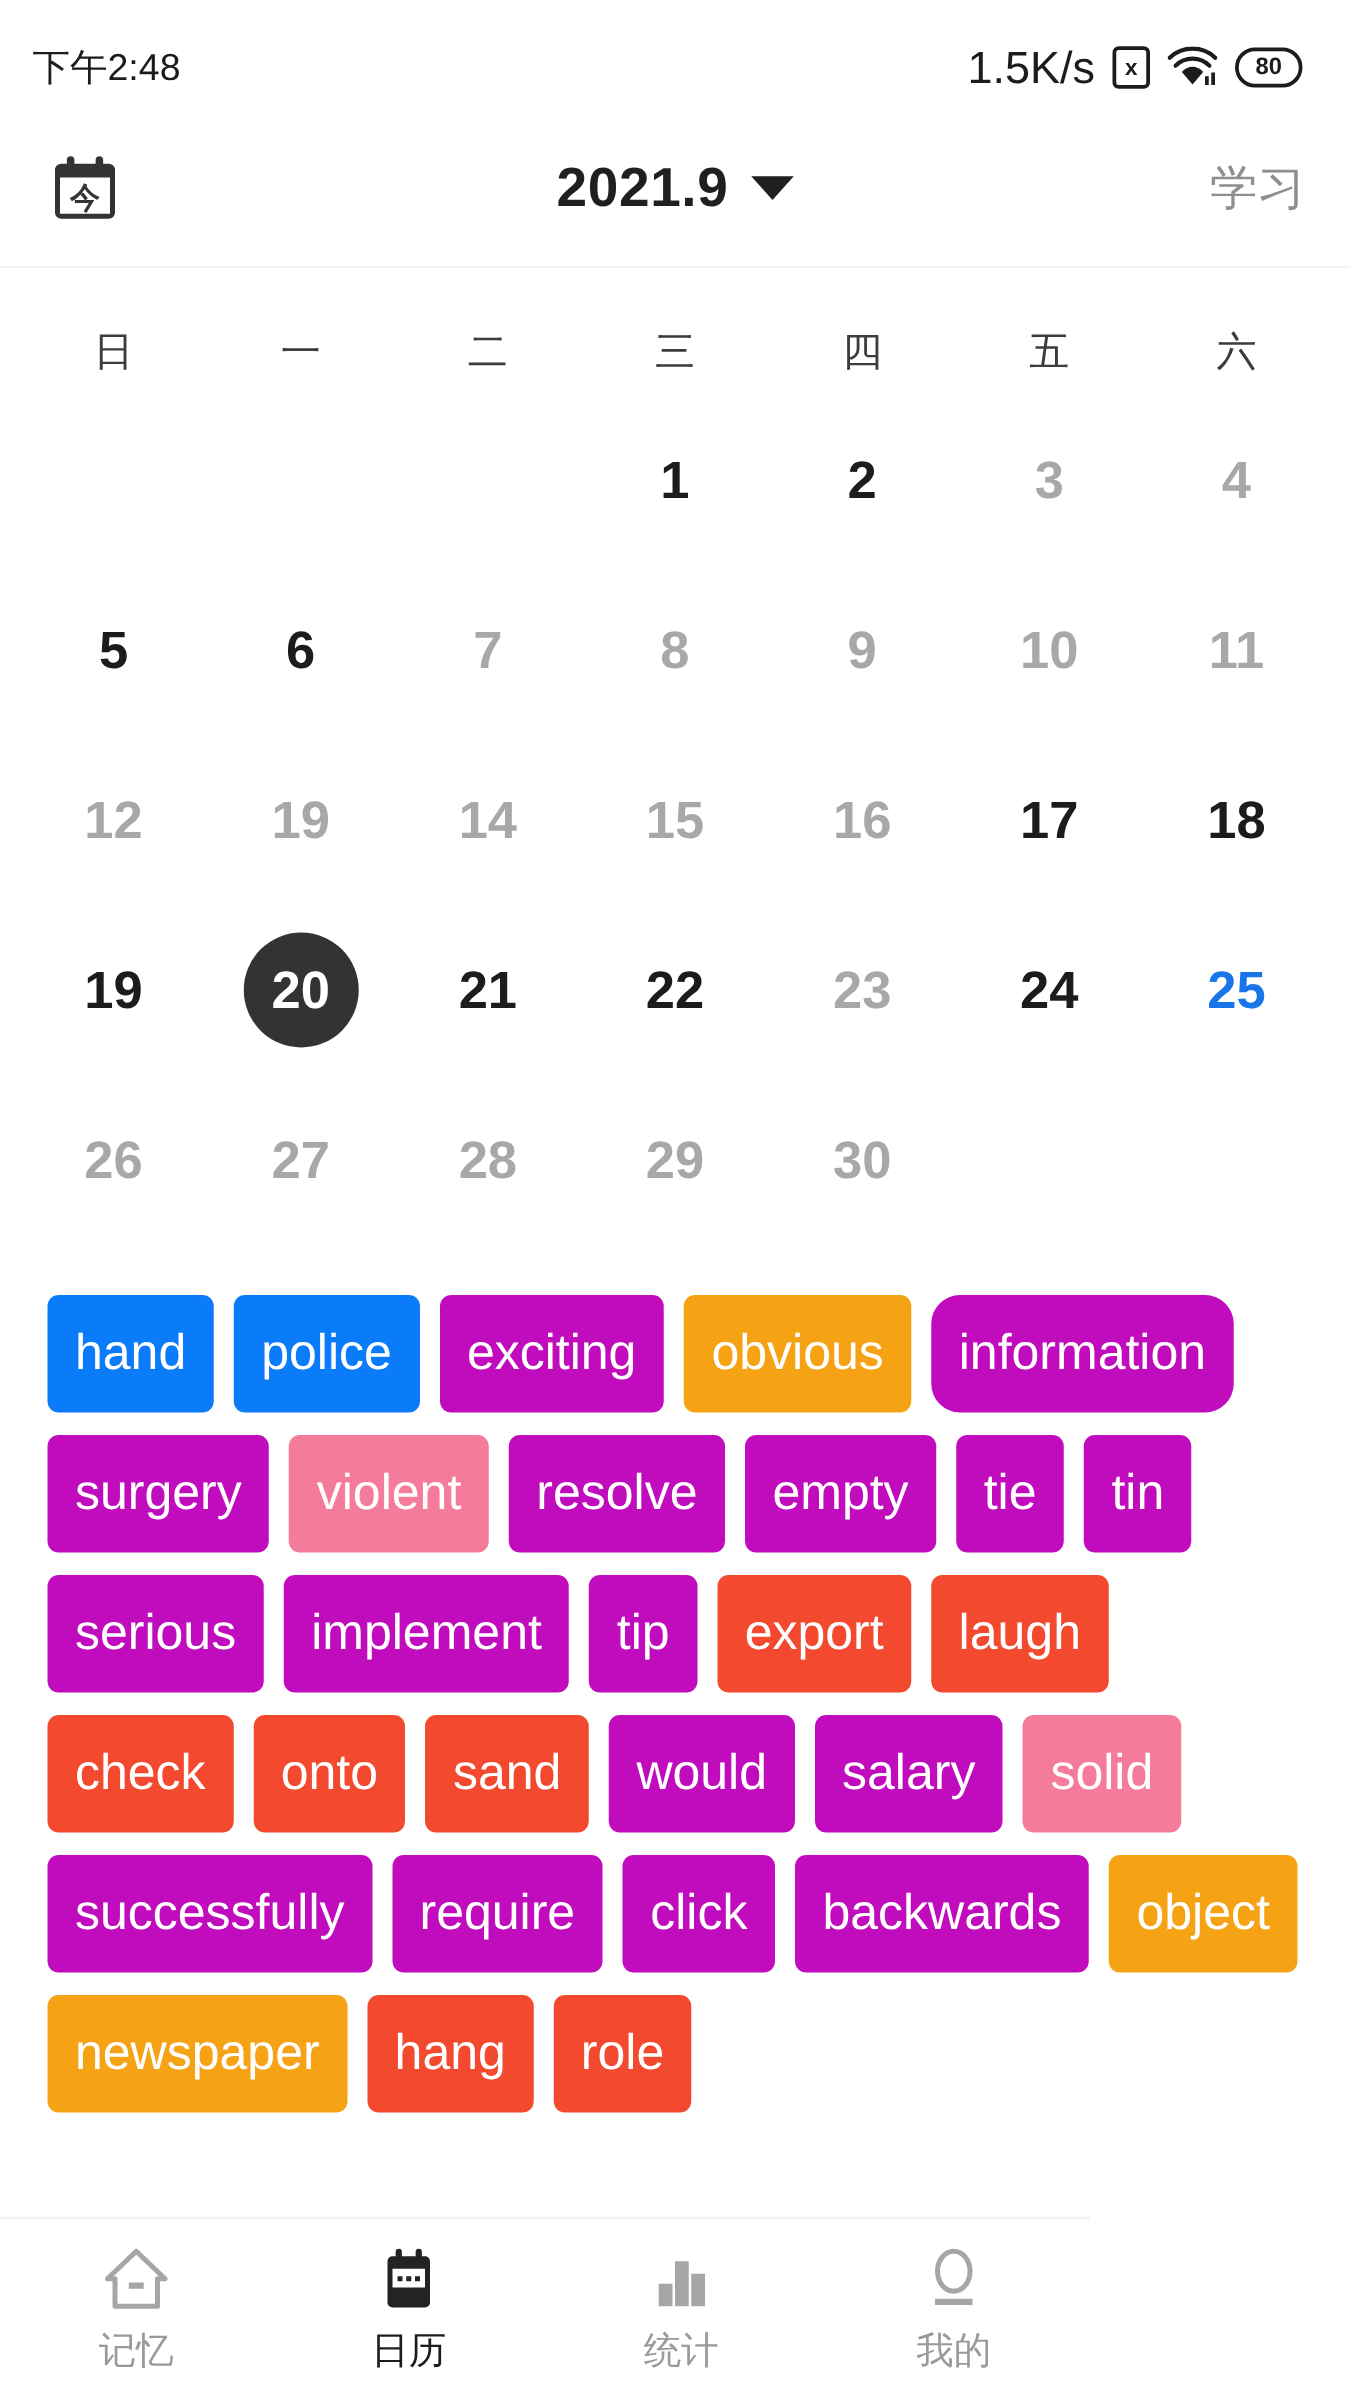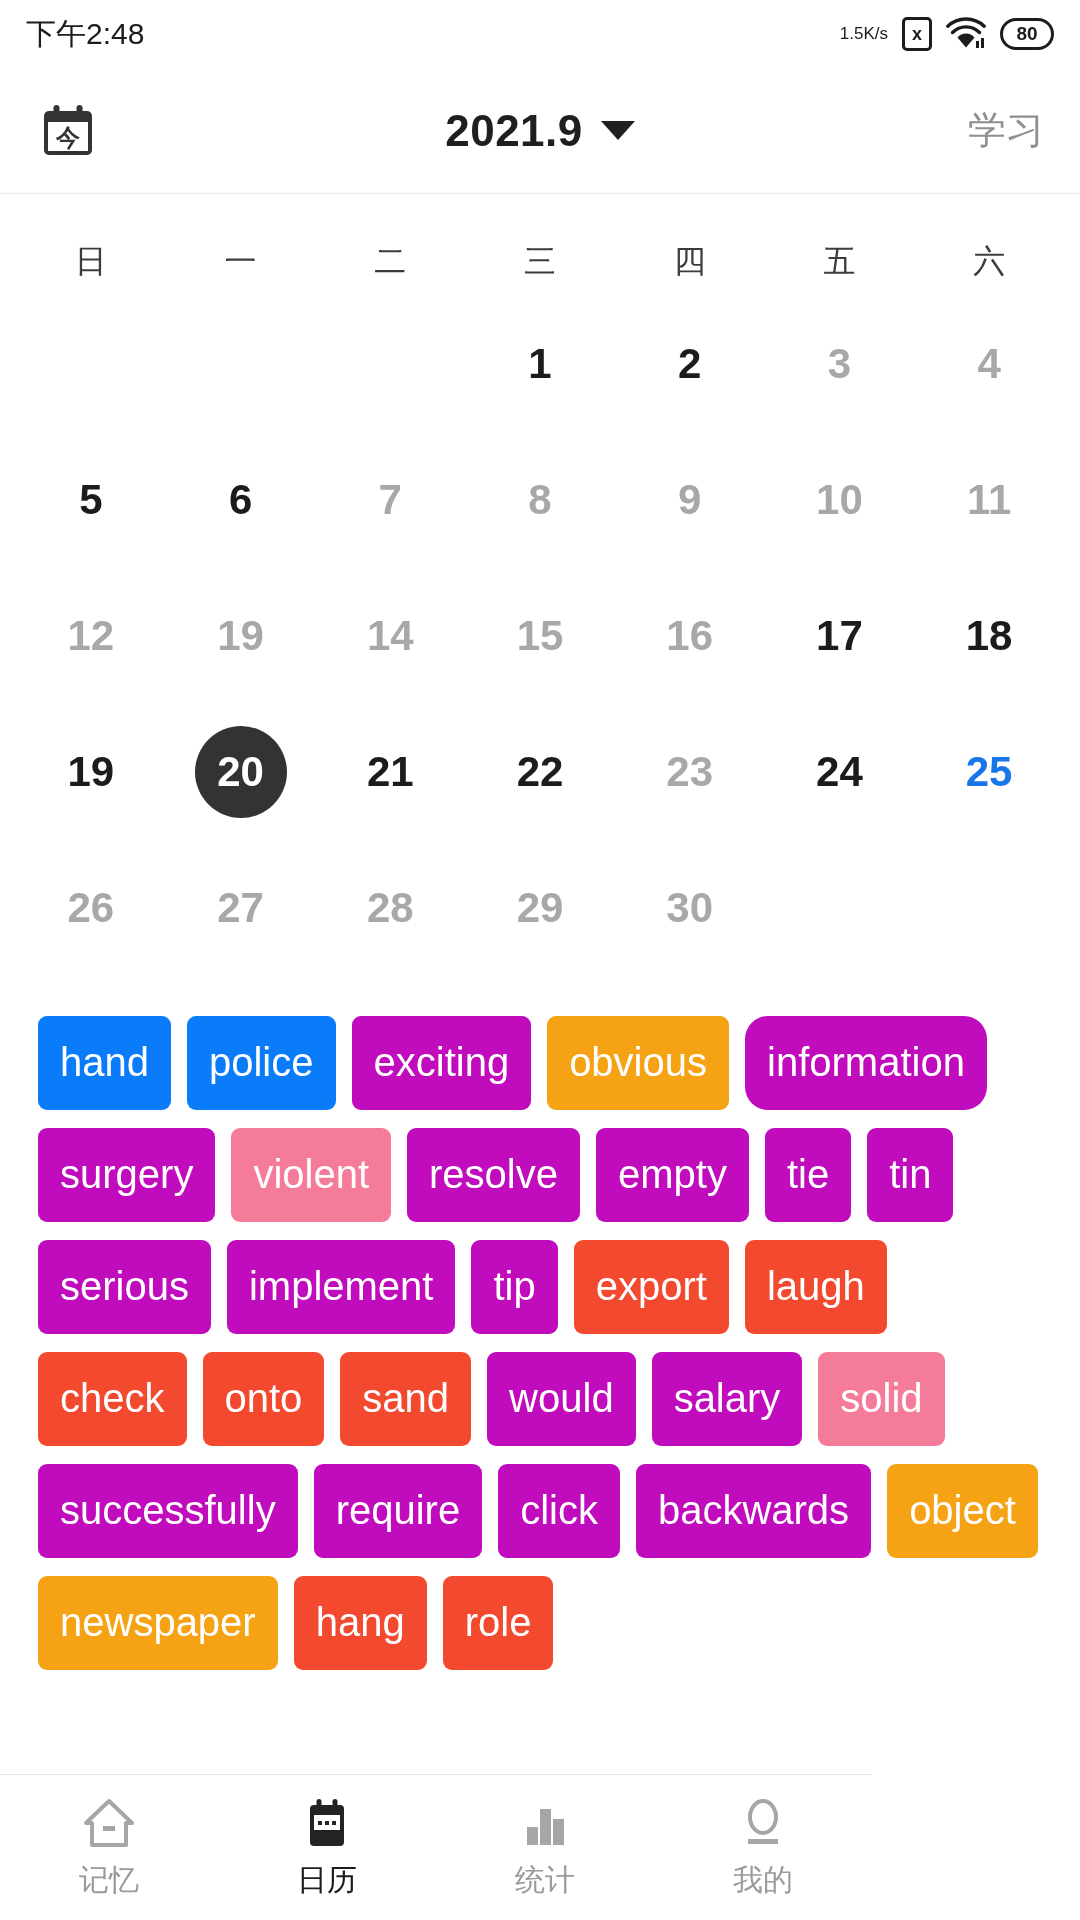--- a/index.html
+++ b/index.html
@@ -10,26 +10,27 @@
     font-family: "Liberation Sans", "DejaVu Sans", sans-serif;
     overflow: hidden;
   }
 
   
   .statusbar {
     height: 68px;
     display: flex;
     align-items: center;
     justify-content: space-between;
-    padding: 0 26px 0 26px;
+    padding: 0 38px 0 26px;
     color: #1c1c1c;
+    margin-top: 20px;
   }
   .sb-time { font-size: 30px; letter-spacing: 0px; }
   .sb-right { display: flex; align-items: center; gap: 14px; }
-  .sb-speed { font-size: 17px; }
+  .sb-speed { font-size: 36px; }
   .sb-icon { display: flex; align-items: center; }
   .xbox {
     width: 30px; height: 34px;
     border: 3px solid #1c1c1c;
     border-radius: 5px;
     display: flex; align-items: center; justify-content: center;
     font-size: 18px; line-height: 1; font-weight: bold;
   }
   .batt {
     width: 54px; height: 32px;

